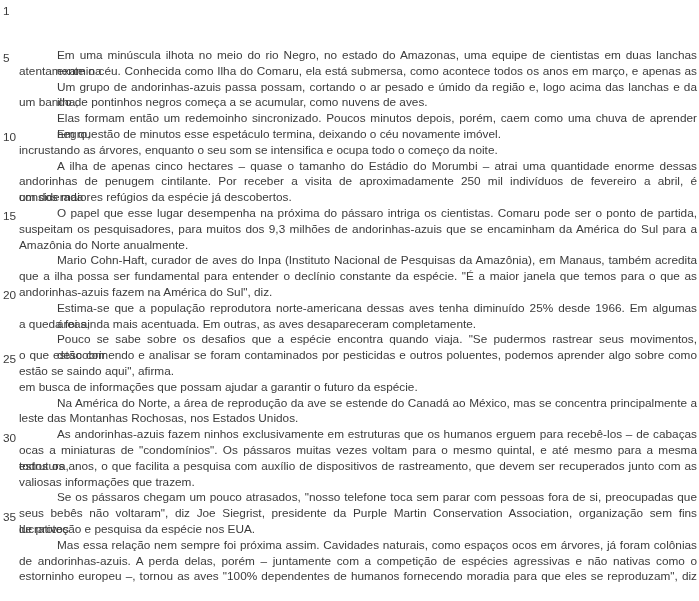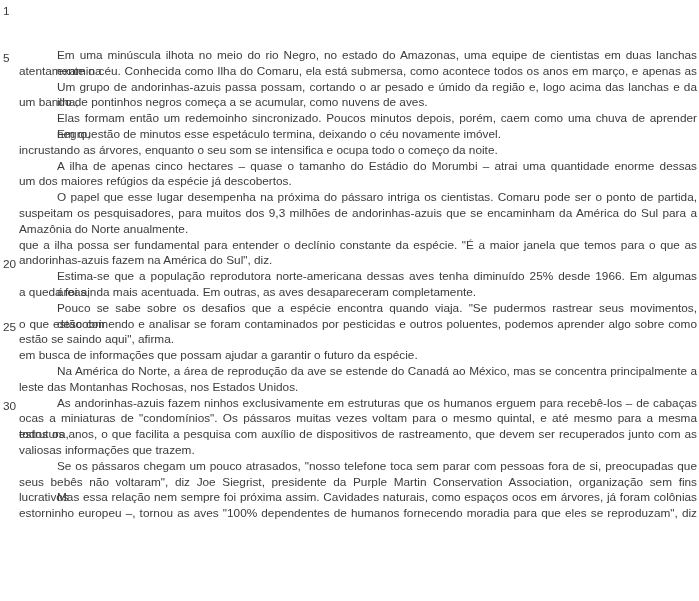--- a/index.html
+++ b/index.html
@@ -79,20 +79,24 @@
   <div class="line">
     <span class="gutter"></span>
     <span class="text">incrustando as árvores, enquanto o seu som se intensifica e ocupa todo o começo da noite.</span>
   </div>
 
   <div class="line">
     <span class="gutter"></span>
     <span class="text indent full">A ilha de apenas cinco hectares – quase o tamanho do Estádio do Morumbi – atrai uma quantidade enorme dessas</span>
   </div>
 
+  <div class="line">
+    <span class="gutter">10</span>
+    <span class="text full">andorinhas de penugem cintilante. Por receber a visita de aproximadamente 250 mil indivíduos de fevereiro a abril, é considerada</span>
+  </div>
 
   <div class="line">
     <span class="gutter"></span>
     <span class="text">um dos maiores refúgios da espécie já descobertos.</span>
   </div>
 
   <div class="line">
     <span class="gutter"></span>
     <span class="text indent full">O papel que esse lugar desempenha na próxima do pássaro intriga os cientistas. Comaru pode ser o ponto de partida,</span>
   </div>
@@ -100,20 +104,24 @@
   <div class="line">
     <span class="gutter"></span>
     <span class="text full">suspeitam os pesquisadores, para muitos dos 9,3 milhões de andorinhas-azuis que se encaminham da América do Sul para a</span>
   </div>
 
   <div class="line">
     <span class="gutter"></span>
     <span class="text">Amazônia do Norte anualmente.</span>
   </div>
 
+  <div class="line">
+    <span class="gutter">15</span>
+    <span class="text indent full">Mario Cohn-Haft, curador de aves do Inpa (Instituto Nacional de Pesquisas da Amazônia), em Manaus, também acredita</span>
+  </div>
 
   <div class="line">
     <span class="gutter"></span>
     <span class="text full">que a ilha possa ser fundamental para entender o declínio constante da espécie. "É a maior janela que temos para o que as</span>
   </div>
 
   <div class="line">
     <span class="gutter"></span>
     <span class="text">andorinhas-azuis fazem na América do Sul", diz.</span>
   </div>
@@ -182,25 +190,33 @@
   <div class="line">
     <span class="gutter"></span>
     <span class="text indent full">Se os pássaros chegam um pouco atrasados, "nosso telefone toca sem parar com pessoas fora de si, preocupadas que</span>
   </div>
 
   <div class="line">
     <span class="gutter"></span>
     <span class="text full">seus bebês não voltaram", diz Joe Siegrist, presidente da Purple Martin Conservation Association, organização sem fins lucrativos</span>
   </div>
 
+  <div class="line">
+    <span class="gutter"></span>
+    <span class="text">de proteção e pesquisa da espécie nos EUA.</span>
+  </div>
 
   <div class="line">
     <span class="gutter"></span>
     <span class="text indent full">Mas essa relação nem sempre foi próxima assim. Cavidades naturais, como espaços ocos em árvores, já foram colônias</span>
   </div>
 
+  <div class="line">
+    <span class="gutter">35</span>
+    <span class="text full">de andorinhas-azuis. A perda delas, porém – juntamente com a competição de espécies agressivas e não nativas como o</span>
+  </div>
 
   <div class="line">
     <span class="gutter"></span>
     <span class="text full">estorninho europeu –, tornou as aves "100% dependentes de humanos fornecendo moradia para que eles se reproduzam", diz</span>
   </div>
 
 </div>
 
 </body></html>

